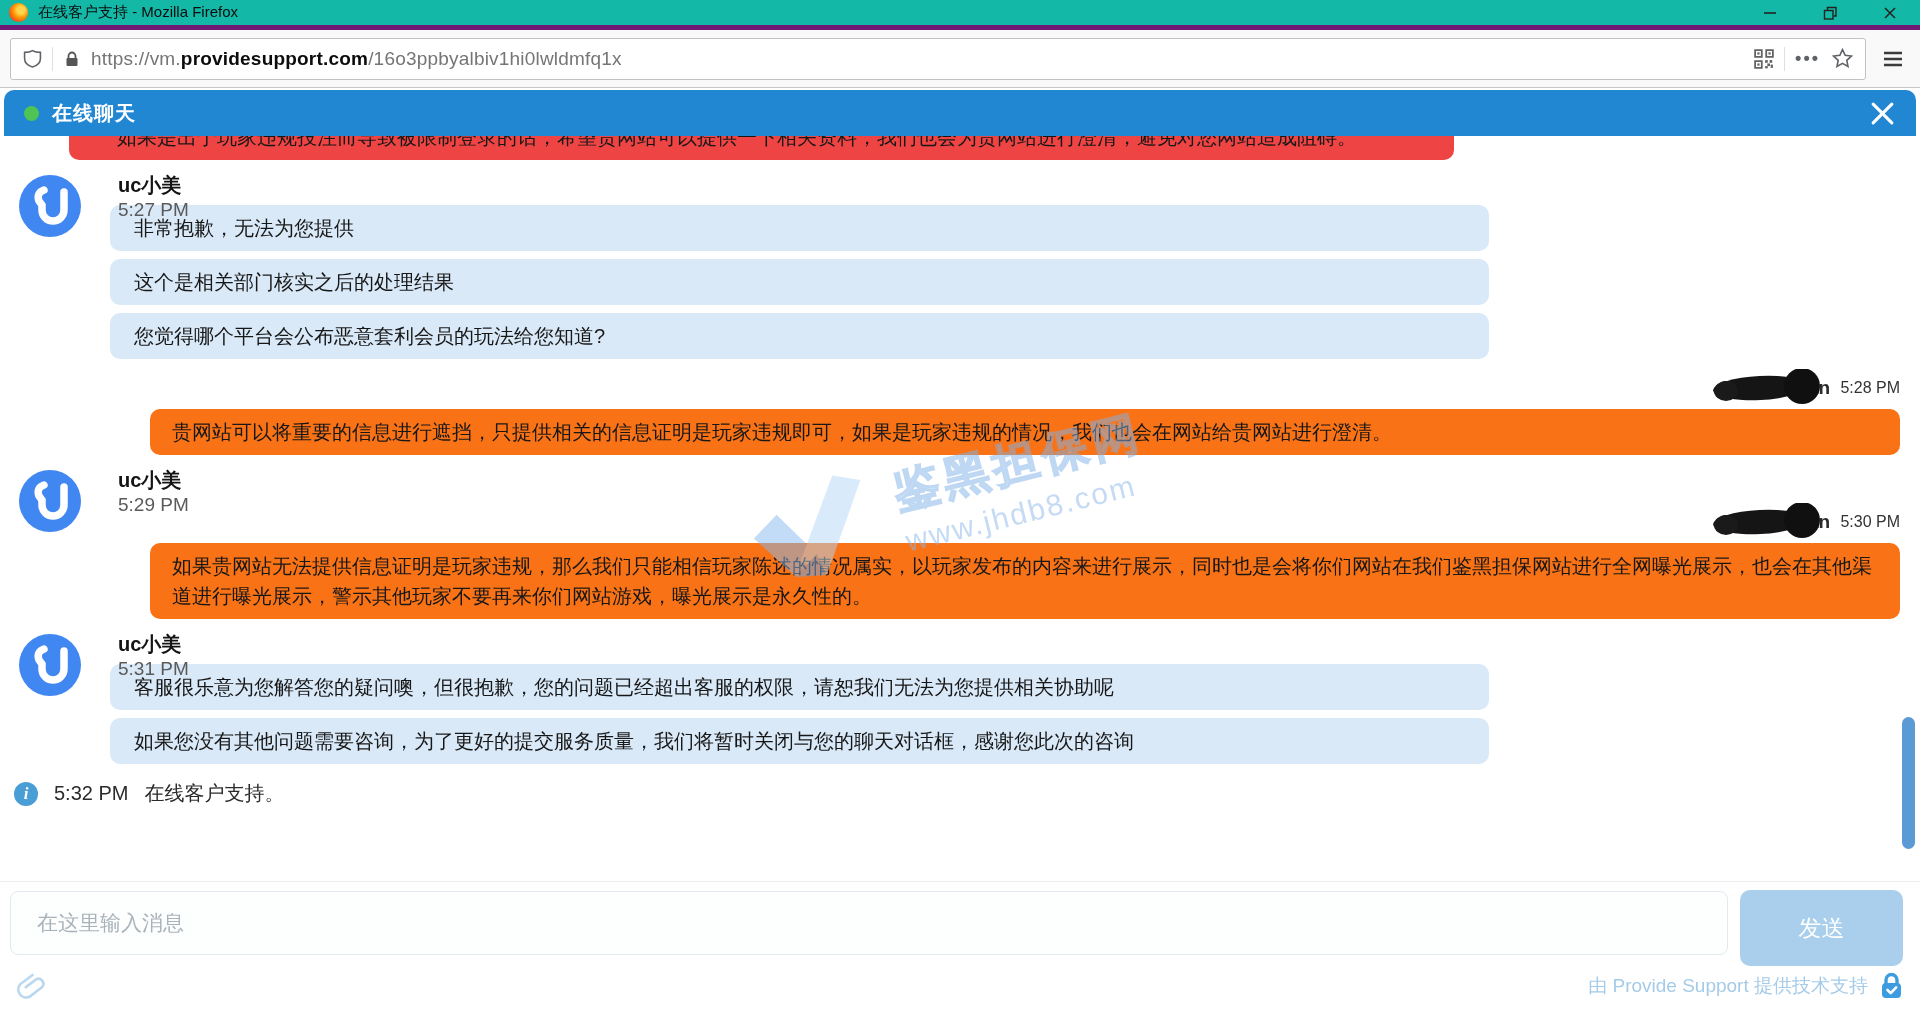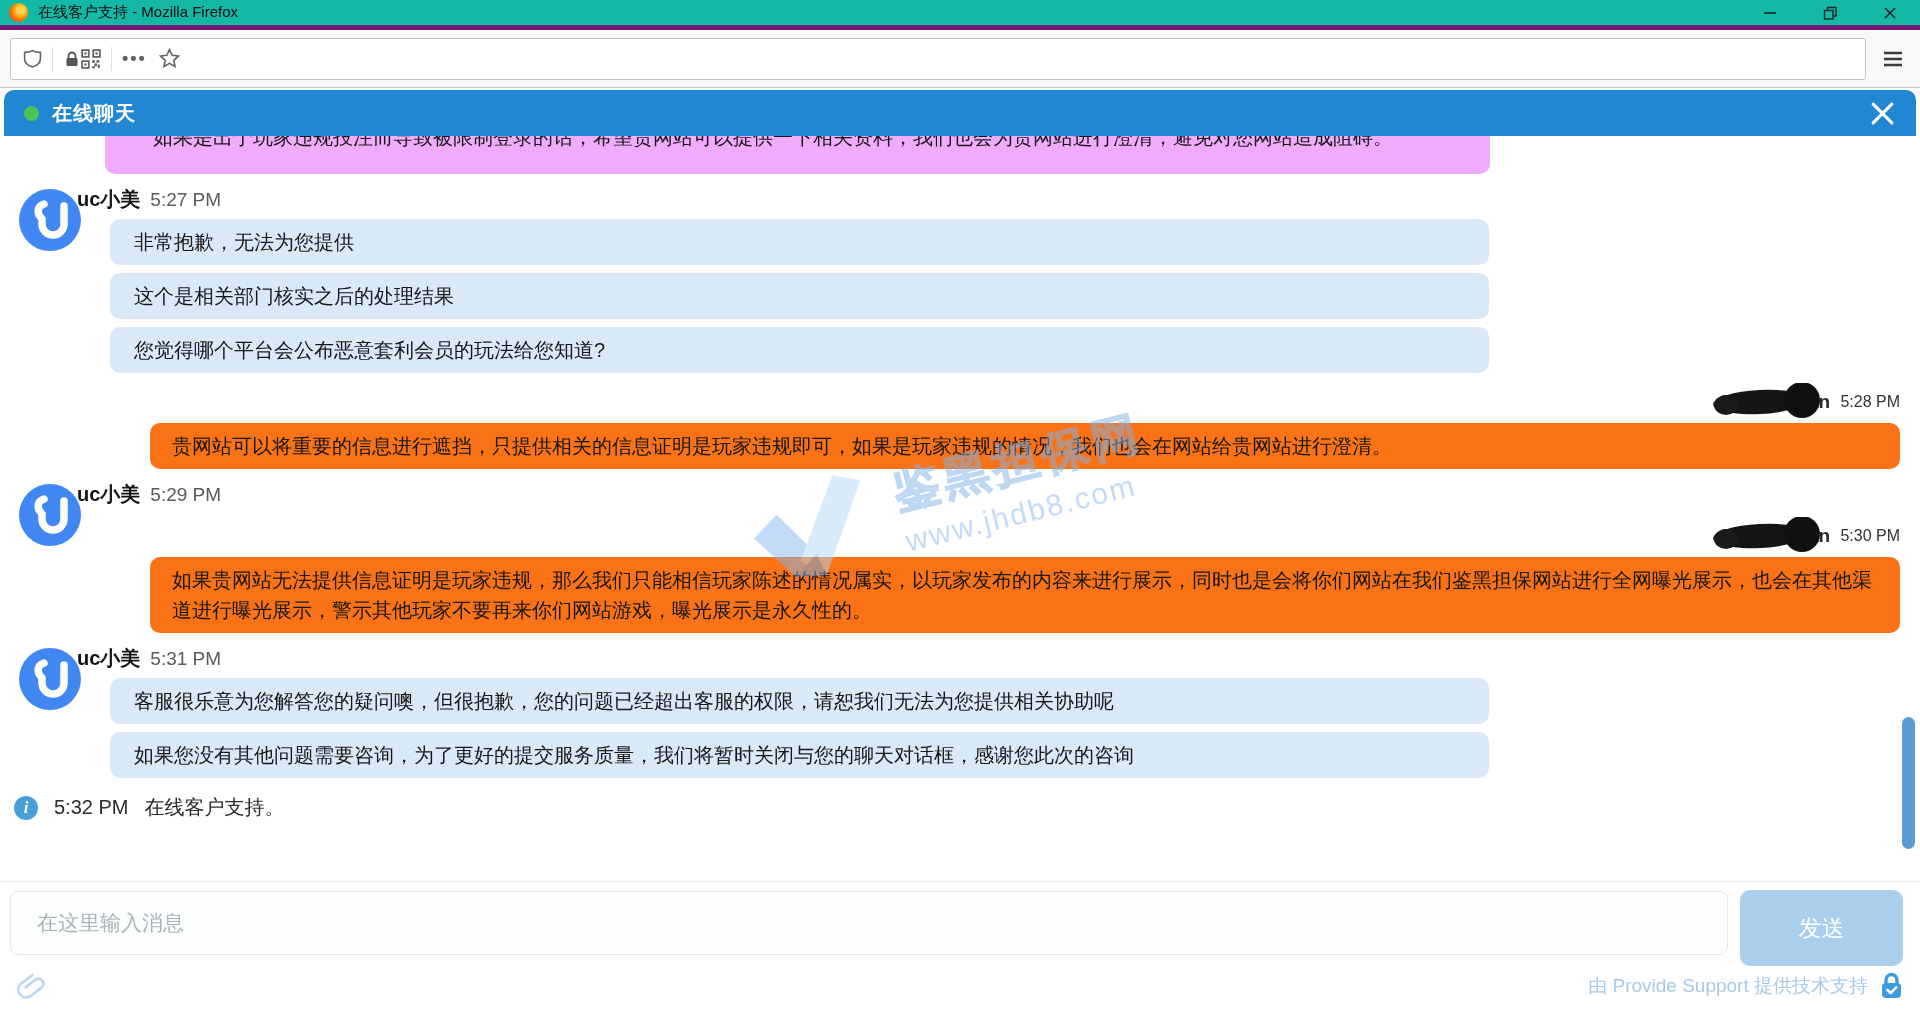--- a/index.html
+++ b/index.html
@@ -36,28 +36,28 @@
   .chat-close { margin-left:auto; display:flex; align-items:center; cursor:pointer; }
 
   .msgs { position:absolute; top:48px; left:0; right:20px; bottom:138px; overflow:hidden; }
 
   .bubble { background:#d9e9f8; border-radius:10px; font-size:20px; color:#171717;
             line-height:30px; padding:8px 20px 8px 45px; }
   .bubble.agent { margin-left:110px; width:1379px;padding-left:24px; }
   .bubble.visitor { margin-left:150px; width:1750px; background:#f97316; padding-left:22px; }
   .stack > .bubble + .bubble { margin-top:8px; }
 
-  .partial-bubble { margin-left:105px; width:1385px; height:38px; overflow:hidden;
-                    border-radius:0 0 10px 10px; background:#f0abfc; position:relative; }
+  .partial-bubble { margin-left:69px; width:1385px; height:24px; overflow:hidden;
+                    border-radius:0 0 10px 10px; background:#ef4444; position:relative; }
   .partial-bubble .txt { position:absolute; left:48px; top:-12px; font-size:20px;
                          white-space:nowrap; color:#171717; }
 
   .group { position:relative; margin-top:12px; }
   .avatar { position:absolute; left:18px; top:2px; width:64px; height:64px; }
-  .group-head { margin-left:77px; height:26px; display:flex; align-items:baseline; gap:10px; margin-bottom:7px; }
+  .group-head { margin-left:118px; height:26px; display:flex; align-items:baseline; margin-bottom:7px;flex-direction:column; }
   .g-name { font-size:20px; font-weight:bold; color:#141414; }
   .g-time { font-size:19px; color:#5a5a5a; }
 
   .v-head { display:flex; justify-content:flex-end; align-items:center; gap:10px;
             height:30px; margin:14px 0 6px 0; }
   .v-time { font-size:16px; color:#333; }
   .redacted { position:relative; width:118px; height:38px; }
   .redacted .frag { position:absolute; top:8px; font-size:19px; font-weight:bold; color:#2b2b2b; z-index:0; }
   .frag-l { left:3px; } .frag-r { left:84px; }
   .redacted svg { position:absolute; inset:0; z-index:1; }
@@ -126,20 +126,23 @@
         <path d="M9 1.5 C11.5 3.2 14.5 3.2 16.5 3.2 V9 C16.5 13.6 13 15.9 9 17 C5 15.9 1.5 13.6 1.5 9 V3.2 C3.5 3.2 6.5 3.2 9 1.5 Z"></path>
       </svg>
     </span>
     <span class="vsep"></span>
     <span class="tool-icon">
       <svg width="18" height="18" viewBox="0 0 18 18">
         <path d="M5.5 8 V6 a3.5 3.5 0 0 1 7 0 V8" fill="none" stroke="#555" stroke-width="1.8"></path>
         <rect x="3.5" y="8" width="11" height="8" rx="1.2" fill="#555"></rect>
       </svg>
     </span>
+    <span class="url-text" style="margin-left:10px;">
+      <span class="url-scheme">https://vm.</span><span class="url-domain">providesupport.com</span><span class="url-path">/16o3ppbyalbiv1hi0lwldmfq1x</span>
+    </span>
     <span class="tool-icon">
       <svg width="20" height="20" viewBox="0 0 18 18" fill="#636363">
         <path d="M1 1h6v6H1z M11 1h6v6h-6z M1 11h6v6H1z" fill="none" stroke="#636363" stroke-width="1.6"></path>
         <rect x="3" y="3" width="2" height="2"></rect>
           <rect x="13" y="3" width="2" height="2"></rect>
           <rect x="3" y="13" width="2" height="2"></rect>
         <rect x="10" y="10" width="2.4" height="2.4"></rect>
           <rect x="14" y="10" width="2.4" height="2.4"></rect>
         <rect x="12" y="13" width="2.4" height="2.4"></rect>
           <rect x="10" y="15.4" width="2.4" height="2"></rect>

